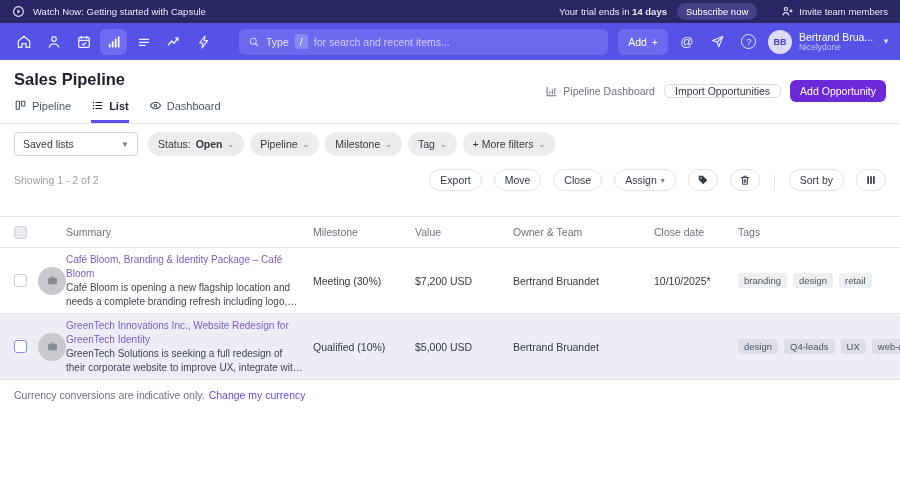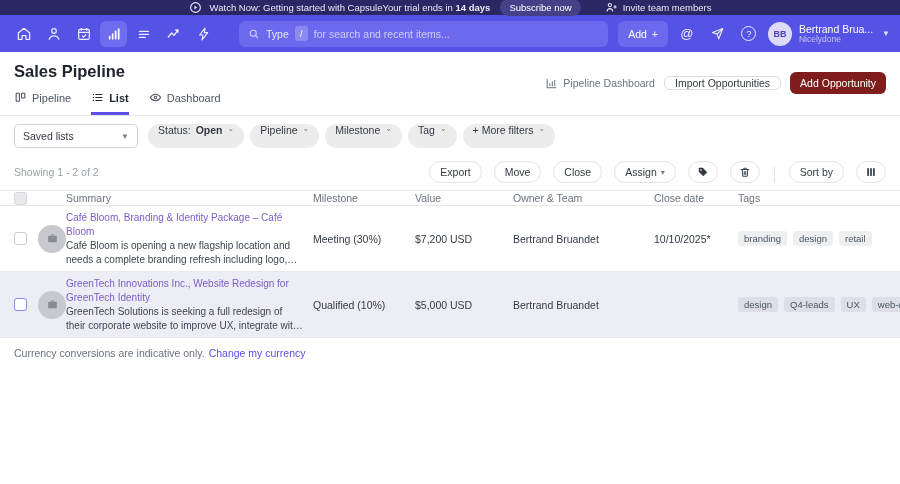--- a/index.html
+++ b/index.html
@@ -1,22 +1,22 @@
 <!DOCTYPE html>
 <html><head>
 <meta charset="utf-8">
 <style>
   * { margin:0; padding:0; box-sizing:border-box; }
   html,body { width:900px; height:484px; overflow:hidden; background:#fff;
     font-family:"Liberation Sans", sans-serif; -webkit-font-smoothing:antialiased; }
   svg { display:block; }
 
   
-  .trialbar { height:15px; background:#2a2765; color:#e9e8f7; display:flex;
-    align-items:center; justify-content:center; padding:0 12px; font-size:9.5px; }
+  .trialbar { height:23px; background:#2a2765; color:#e9e8f7; display:flex;
+    align-items:center; justify-content:space-between; padding:0 12px; font-size:9.5px; }
   .trialbar .left, .trialbar .right { display:flex; align-items:center; gap:8px; }
   .trialbar .right { gap:10px; }
   .subscribe-pill { background:#454189; color:#fff; border:none; border-radius:10px;
     padding:3px 9px; font-size:9.5px; cursor:pointer; font-family:inherit; }
   .invite { display:flex; align-items:center; gap:5px; margin-left:14px; cursor:pointer; }
   .bold { font-weight:bold; }
 
   
   .navbar { height:37px; background:#5552e6; display:flex; align-items:center; padding:0 10px; }
   .nav-icons { display:flex; align-items:center; gap:3px; }
@@ -46,46 +46,46 @@
   .pagehead { position:relative; padding:10px 14px 0; border-bottom:1px solid #e7e8ea; }
   .page-title { font-size:16.5px; font-weight:bold; color:#20242e; margin-bottom:10px; }
   .tabs { display:flex; gap:20px; }
   .tab { display:flex; align-items:center; gap:5px; font-size:11px; color:#4b5563;
     padding-bottom:8px; cursor:pointer; border-bottom:3px solid transparent; }
   .tab.active { color:#1f2430; font-weight:bold; border-bottom-color:#5a50e8; }
   .head-actions { position:absolute; top:20px; right:14px; display:flex; align-items:center; gap:9px; }
   .ghost-link { display:flex; align-items:center; gap:5px; color:#6b7280; font-size:10.5px; cursor:pointer; }
   .btn-outline { background:#fff; border:1px solid #d8dbe0; border-radius:6px; height:14px;
     padding:0 10px; font-size:10.5px; color:#333a44; cursor:pointer; font-family:inherit; }
-  .btn-primary { background:#7f1d1d; border:none; border-radius:6px; height:22px;
+  .btn-primary { background:#6d28d9; border:none; border-radius:6px; height:22px;
     padding:0 10px; font-size:10.5px; color:#fff; cursor:pointer; font-family:inherit; }
 
   
   .filterbar { display:flex; align-items:center; padding:8px 14px; gap:6px; }
   .saved-select { width:124px; height:24px; border:1px solid #cfd3d9; border-radius:4px; background:#fff;
     display:flex; align-items:center; justify-content:space-between; padding:0 8px;
     font-size:10.5px; color:#333a44; cursor:pointer; margin-right:4px; }
   .filter-pill { height:24px; background:#ececec; border:none; border-radius:12px; padding:0 10px;
-    font-size:10.5px; color:#333a44; display:flex; align-items:flex-start; gap:5px; cursor:pointer; font-family:inherit; }
+    font-size:10.5px; color:#333a44; display:flex; align-items:center; gap:5px; cursor:pointer; font-family:inherit; }
   .pill-caret { color:#7a7f87; font-size:8px; }
 
   
   .toolbar { display:flex; align-items:center; justify-content:space-between; padding:5px 14px 7px; }
   .showing { color:#9aa0a8; font-size:10.5px; }
   .tool-group { display:flex; align-items:flex-end; gap:12px; }
   .tool-btn { background:#fff; border:1px solid #e1e3e7; border-radius:11px; height:22px; padding:0 10px;
     font-size:10.5px; color:#333a44; display:flex; align-items:center; gap:4px; cursor:pointer; font-family:inherit; }
   .tool-btn.iconic { padding:0 8px; }
   .vdivider { width:1px; height:16px; background:#e1e3e7; margin:0 2px; }
 
   
   .grid { display:grid; grid-template-columns:24px 28px 247px 102px 98px 141px 84px minmax(0,1fr);
     padding-left:14px; align-items:center; }
-  .thead { height:16px; border-top:1px solid #e7e8ea; border-bottom:1px solid #e7e8ea;
-    color:#6b7280; font-size:10.5px; }
+  .thead { height:32px; border-top:1px solid #e7e8ea; border-bottom:1px solid #e7e8ea;
+    color:#6b7280; font-size:10.5px;margin-top:18px; }
   .checkbox { width:13px; height:13px; border:1.5px solid #c9ccd1; border-radius:3px; background:#fff; cursor:pointer; }
   .checkbox.head { background:#e8eaed; border-color:#d3d6db; }
   .checkbox.cb-active { border-color:#8d87e8; }
   .trow { border-bottom:1px solid #e7e8ea; padding-top:5px; padding-bottom:5px; }
   .trow.highlighted { background:#ededf6; }
   .avatar-org { width:28px; height:28px; border-radius:50%; background:#c7c9cf; color:#878b93;
     display:flex; align-items:center; justify-content:center; }
   .sum-cell { padding-right:10px; }
   .opp-title { color:#7a5cc9; font-size:10px; line-height:1.35; cursor:pointer;
     display:-webkit-box; -webkit-line-clamp:2; -webkit-box-orient:vertical; overflow:hidden; }

